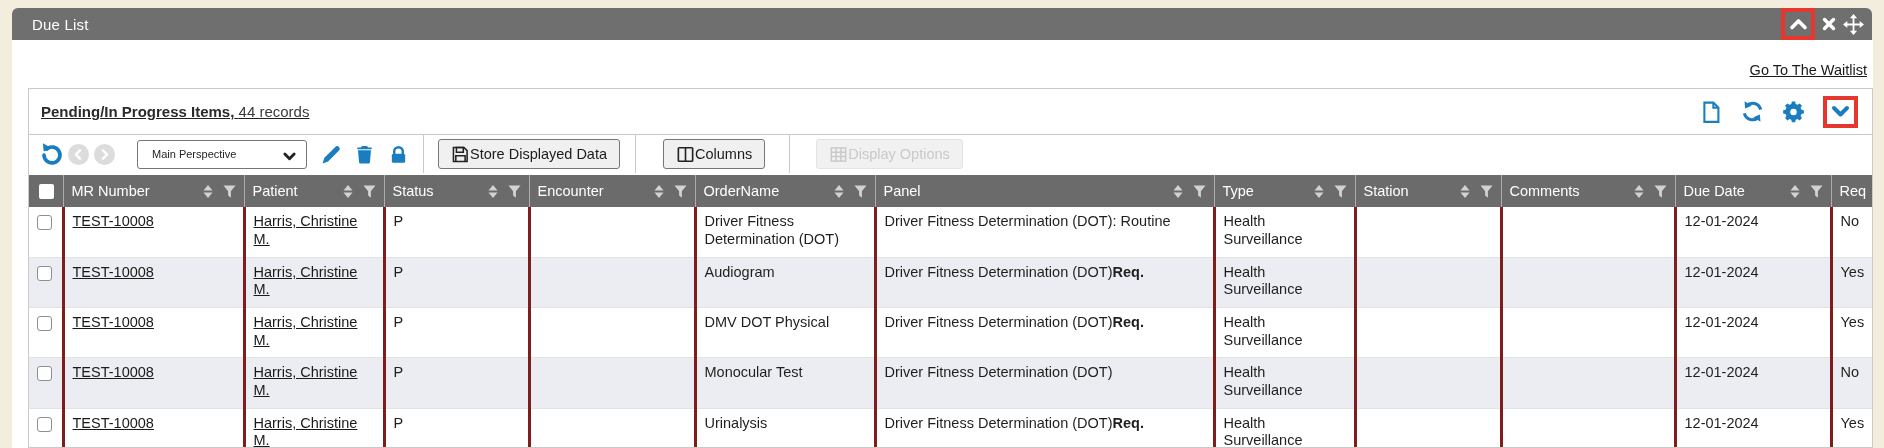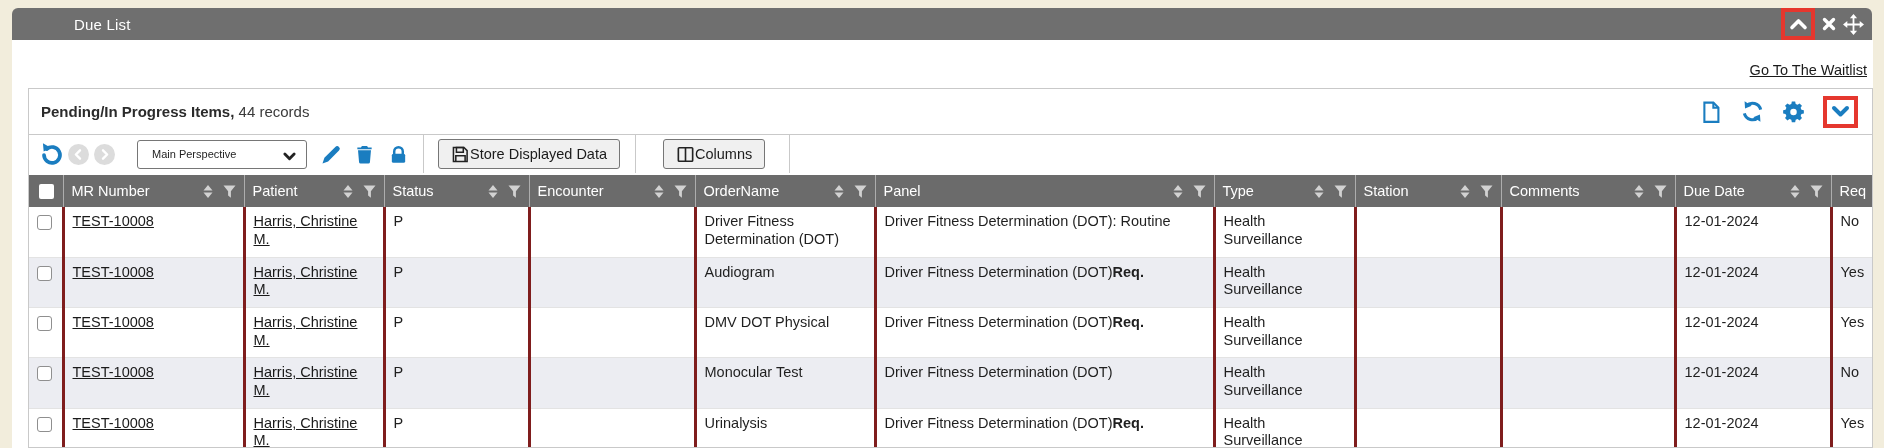--- a/index.html
+++ b/index.html
@@ -4,37 +4,37 @@
 <style>
   * { margin:0; padding:0; box-sizing:border-box; }
   html,body { width:1884px; height:448px; overflow:hidden; }
   body { font-family:"Liberation Sans", sans-serif; background:#f2eddc; position:relative; color:#1f1f1f; }
 
   .white-area { position:absolute; left:12px; top:40px; width:1861px; height:408px; background:#ffffff; }
 
   
   .titlebar { position:absolute; left:12px; top:8px; width:1860px; height:32px; background:#6f6f6f;
               border-radius:6px 6px 0 0; display:flex; align-items:center; color:#fff; }
-  .tb-title { margin-left:62px; font-size:15px; letter-spacing:.2px; }
+  .tb-title { margin-left:20px; font-size:15px; letter-spacing:.2px; }
   .tb-icons { position:absolute; right:8px; top:0; height:32px; display:flex; align-items:center; gap:7px; }
   .tb-icons svg { display:block; }
   .redbox { border:4px solid #e5372e; display:flex; align-items:center; justify-content:center;
             width:34px; height:32px; background:transparent; }
 
   
   .waitlist { position:absolute; top:62px; right:17px; font-size:14.5px; color:#1a1a1a;
               text-decoration:underline; cursor:pointer; }
 
   
   .panel { position:absolute; left:28px; top:88px; width:1845px; height:360px;
            border:1px solid #c9c9c9; background:#fff; overflow:hidden; }
 
   .panel-head { height:46px; border-bottom:1px solid #c9c9c9; display:flex; align-items:center;
                 justify-content:space-between; padding:0 12px 0 12px; }
-  .ph-title { font-size:15px; }
+  .ph-title { font-size:15px;text-decoration:underline; }
   .ph-title b { color:#2b2b2b; }
   .ph-title span { color:#3a3a3a; }
   .head-icons { display:flex; align-items:center; gap:18px; color:#1a7dc0; margin-right:2px; }
   .head-icons svg { display:block; }
   .redbox-sm { border:4px solid #e5372e; width:35px; height:32px; display:flex; align-items:center; justify-content:center; }
 
   
   .toolbar { height:38px; display:flex; align-items:center; padding-left:10px; }
   .nav-circle { width:21px; height:21px; border-radius:50%; background:#dcdcdc; display:flex;
                 align-items:center; justify-content:center; margin-left:5px; }
@@ -211,20 +211,26 @@
       <span>Store Displayed Data</span>
     </button>
     <span class="v-div" style="margin-left:15px"></span>
     <button class="btn btn-cols">
       <svg width="19" height="19" viewBox="0 0 21 21" color="#222">
           <use href="#i-cols"></use>
         </svg>
       <span>Columns</span>
     </button>
     <span class="v-div2"></span>
+    <button class="btn btn-disabled">
+      <svg width="19" height="19" viewBox="0 0 21 21" color="#c9c9c9">
+          <use href="#i-grid"></use>
+        </svg>
+      <span>Display Options</span>
+    </button>
   </div>
 
   <table>
     <colgroup>
       <col style="width:34px">
         <col style="width:181px">
         <col style="width:140px">
         <col style="width:145px">
       <col style="width:166px">
         <col style="width:180px">

